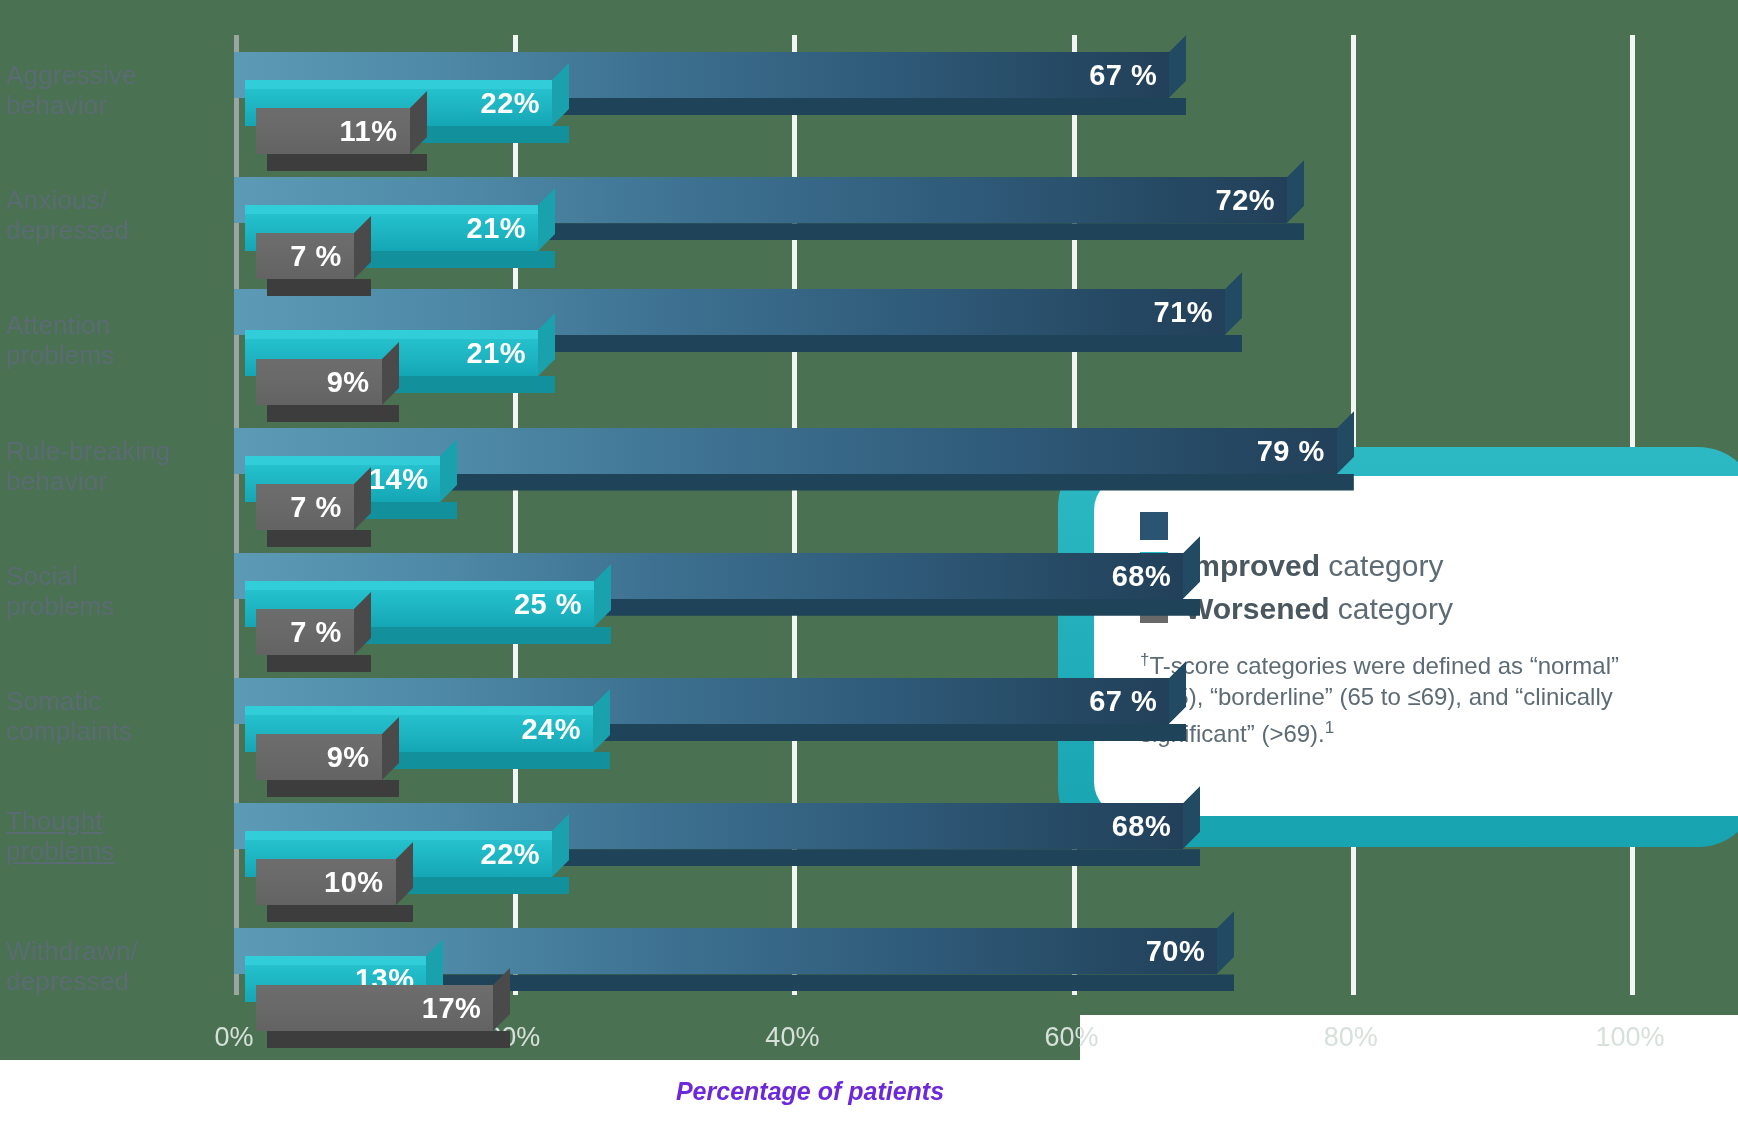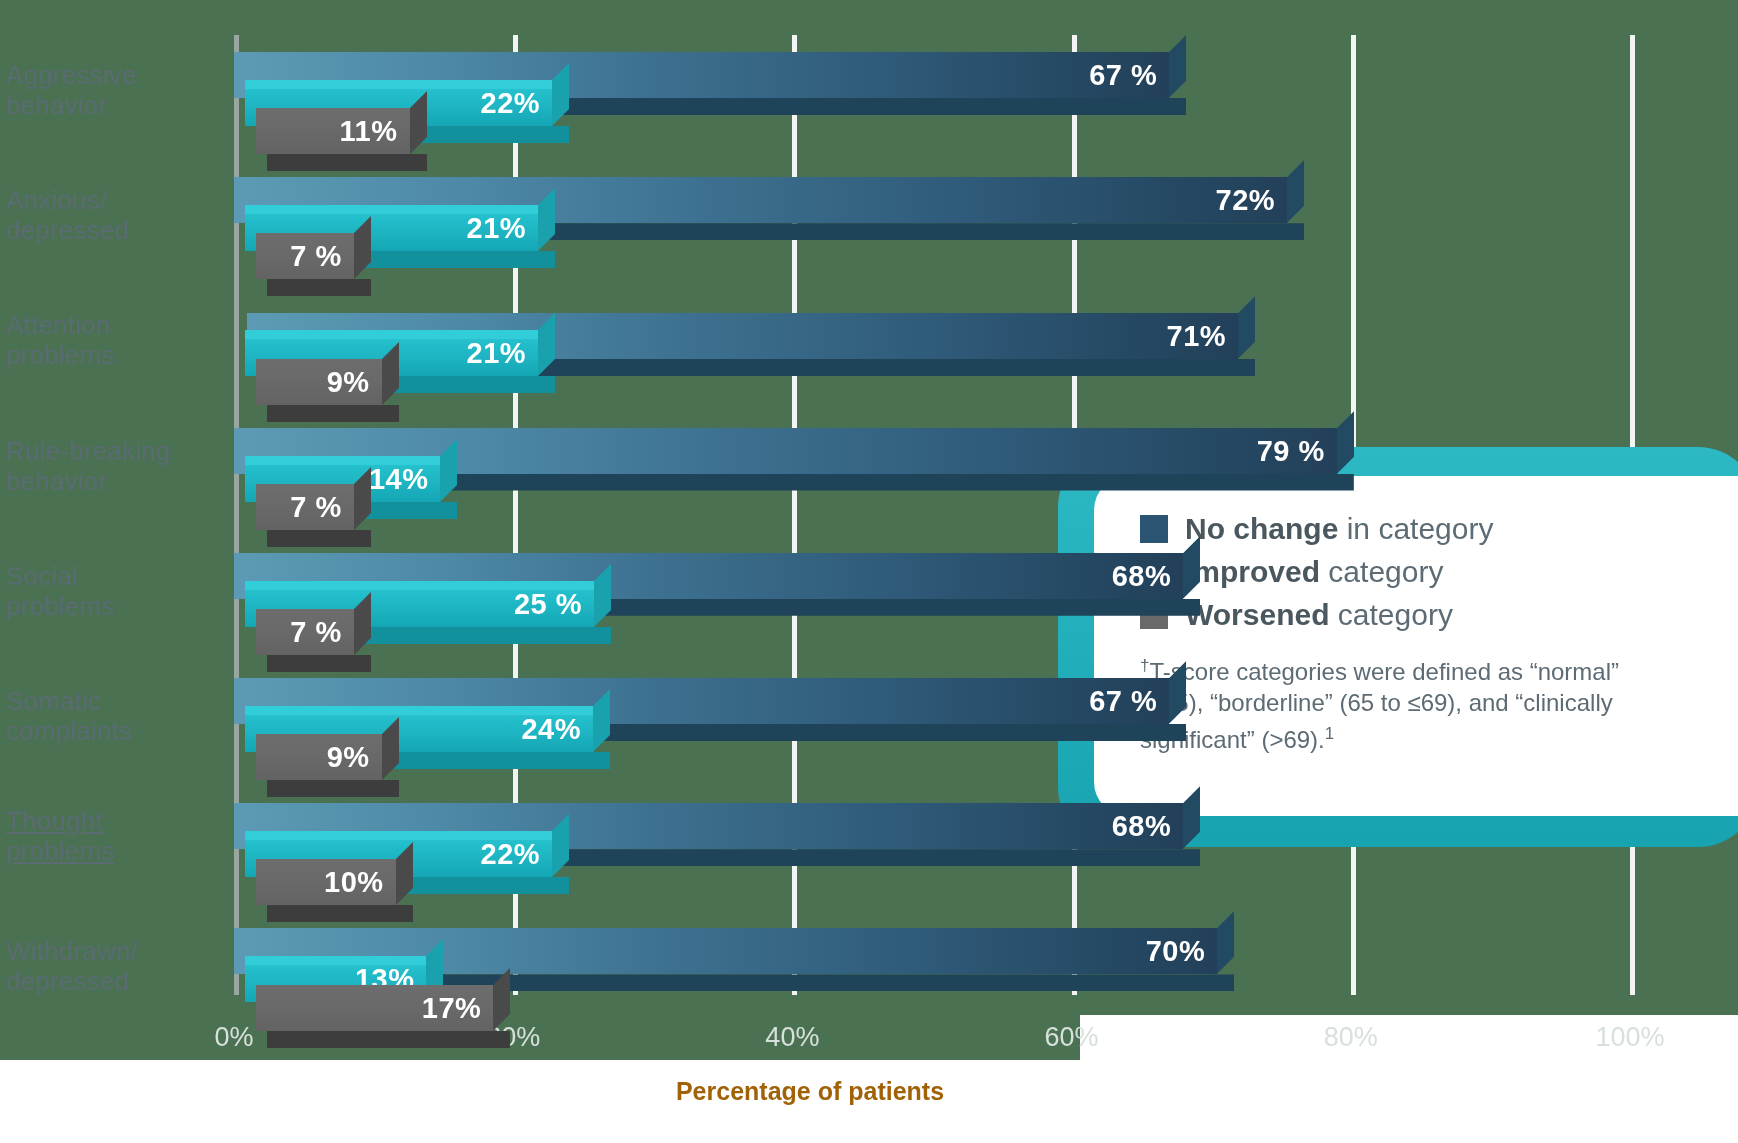--- a/index.html
+++ b/index.html
@@ -153,24 +153,25 @@
     transform:translateX(-50%);
     color:#d7e0da;
     font-size:27px;
     white-space:nowrap;
   }
   .xtitle{
     position:absolute;
     top:1077px;
     left:810px;
     transform:translateX(-50%);
-    color:#a16207;
+    color:#6d28d9;
     font-size:25px;
     font-weight:bold;
     white-space:nowrap;
+    font-style:italic;
   }
 
   
   .legend-outer{
     position:absolute;
     left:1058px;
     top:447px;
     width:700px;
     height:400px;
     border-radius:60px;
@@ -263,21 +264,21 @@
         <div class="face"></div>
         <div class="topedge"></div>
         <div class="val">21%</div>
       </div>
       <div class="bar bar-wo" style="left: 256px; top: 233.3px; width: 97.72px; z-index: 12;">
         <div class="shadow-bot"></div>
         <div class="side"></div>
         <div class="face"></div>
         <div class="val">7 %</div>
       </div>
-      <div class="bar bar-nc" style="left: 234px; top: 313px; width: 991.16px; z-index: 10; margin-left: 13px;">
+      <div class="bar bar-nc" style="left: 234px; top: 289px; width: 991.16px; z-index: 10;">
         <div class="shadow-bot"></div>
         <div class="side"></div>
         <div class="face"></div>
         <div class="val">71%</div>
       </div>
       <div class="bar bar-im" style="left: 245px; top: 330.45px; width: 293.16px; z-index: 11;">
         <div class="shadow-bot"></div>
         <div class="side"></div>
         <div class="face"></div>
         <div class="topedge"></div>
@@ -429,21 +430,20 @@
     </div>
 
   <div class="xtitle">Percentage of patients</div>
 
   <div class="legend-outer">
     <div class="legend-inner">
       <div class="legend-pad">
         <div id="legend-items">
             <div class="leg-row">
               <span class="sw" style="background: rgb(43, 84, 114);"></span>
-              <span class="leg-txt"><b>No change</b> in category</span>
             </div>
             <div class="leg-row">
               <span class="sw" style="background: rgb(34, 188, 201);"></span>
               <span class="leg-txt"><b>Improved</b> category</span>
             </div>
             <div class="leg-row">
               <span class="sw" style="background: rgb(105, 105, 105);"></span>
               <span class="leg-txt"><b>Worsened</b> category</span>
             </div>
           </div>

